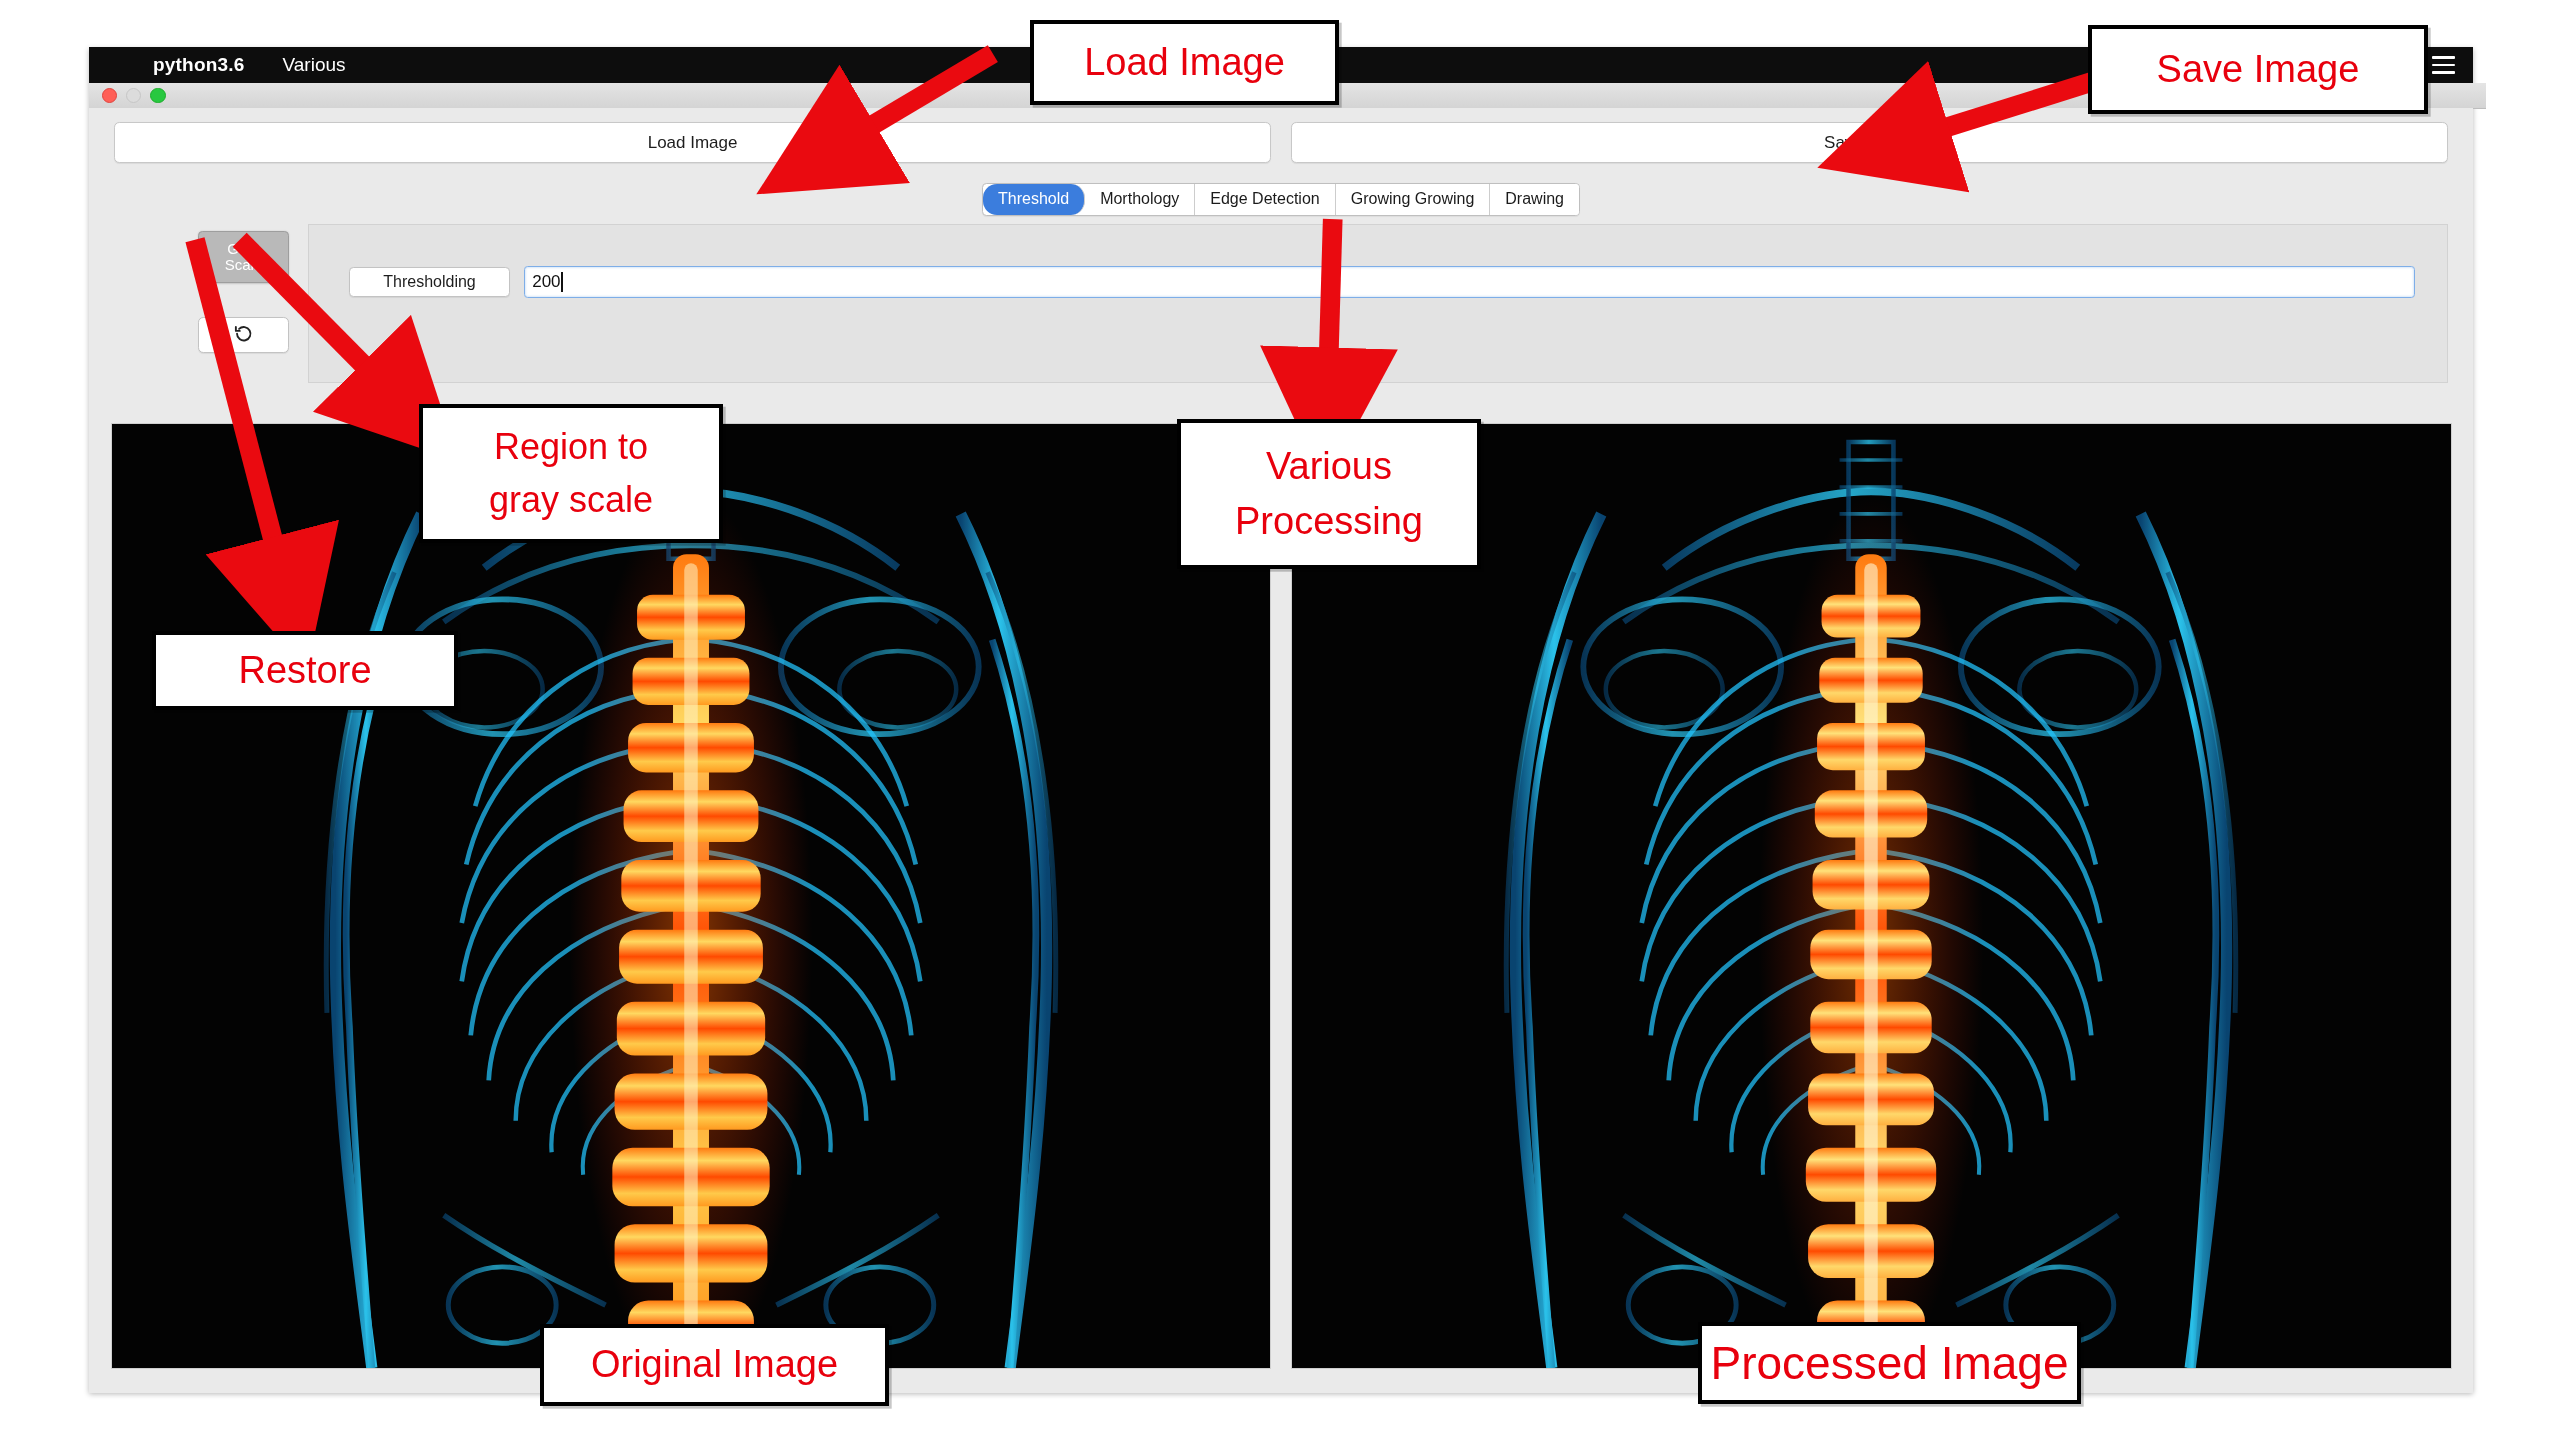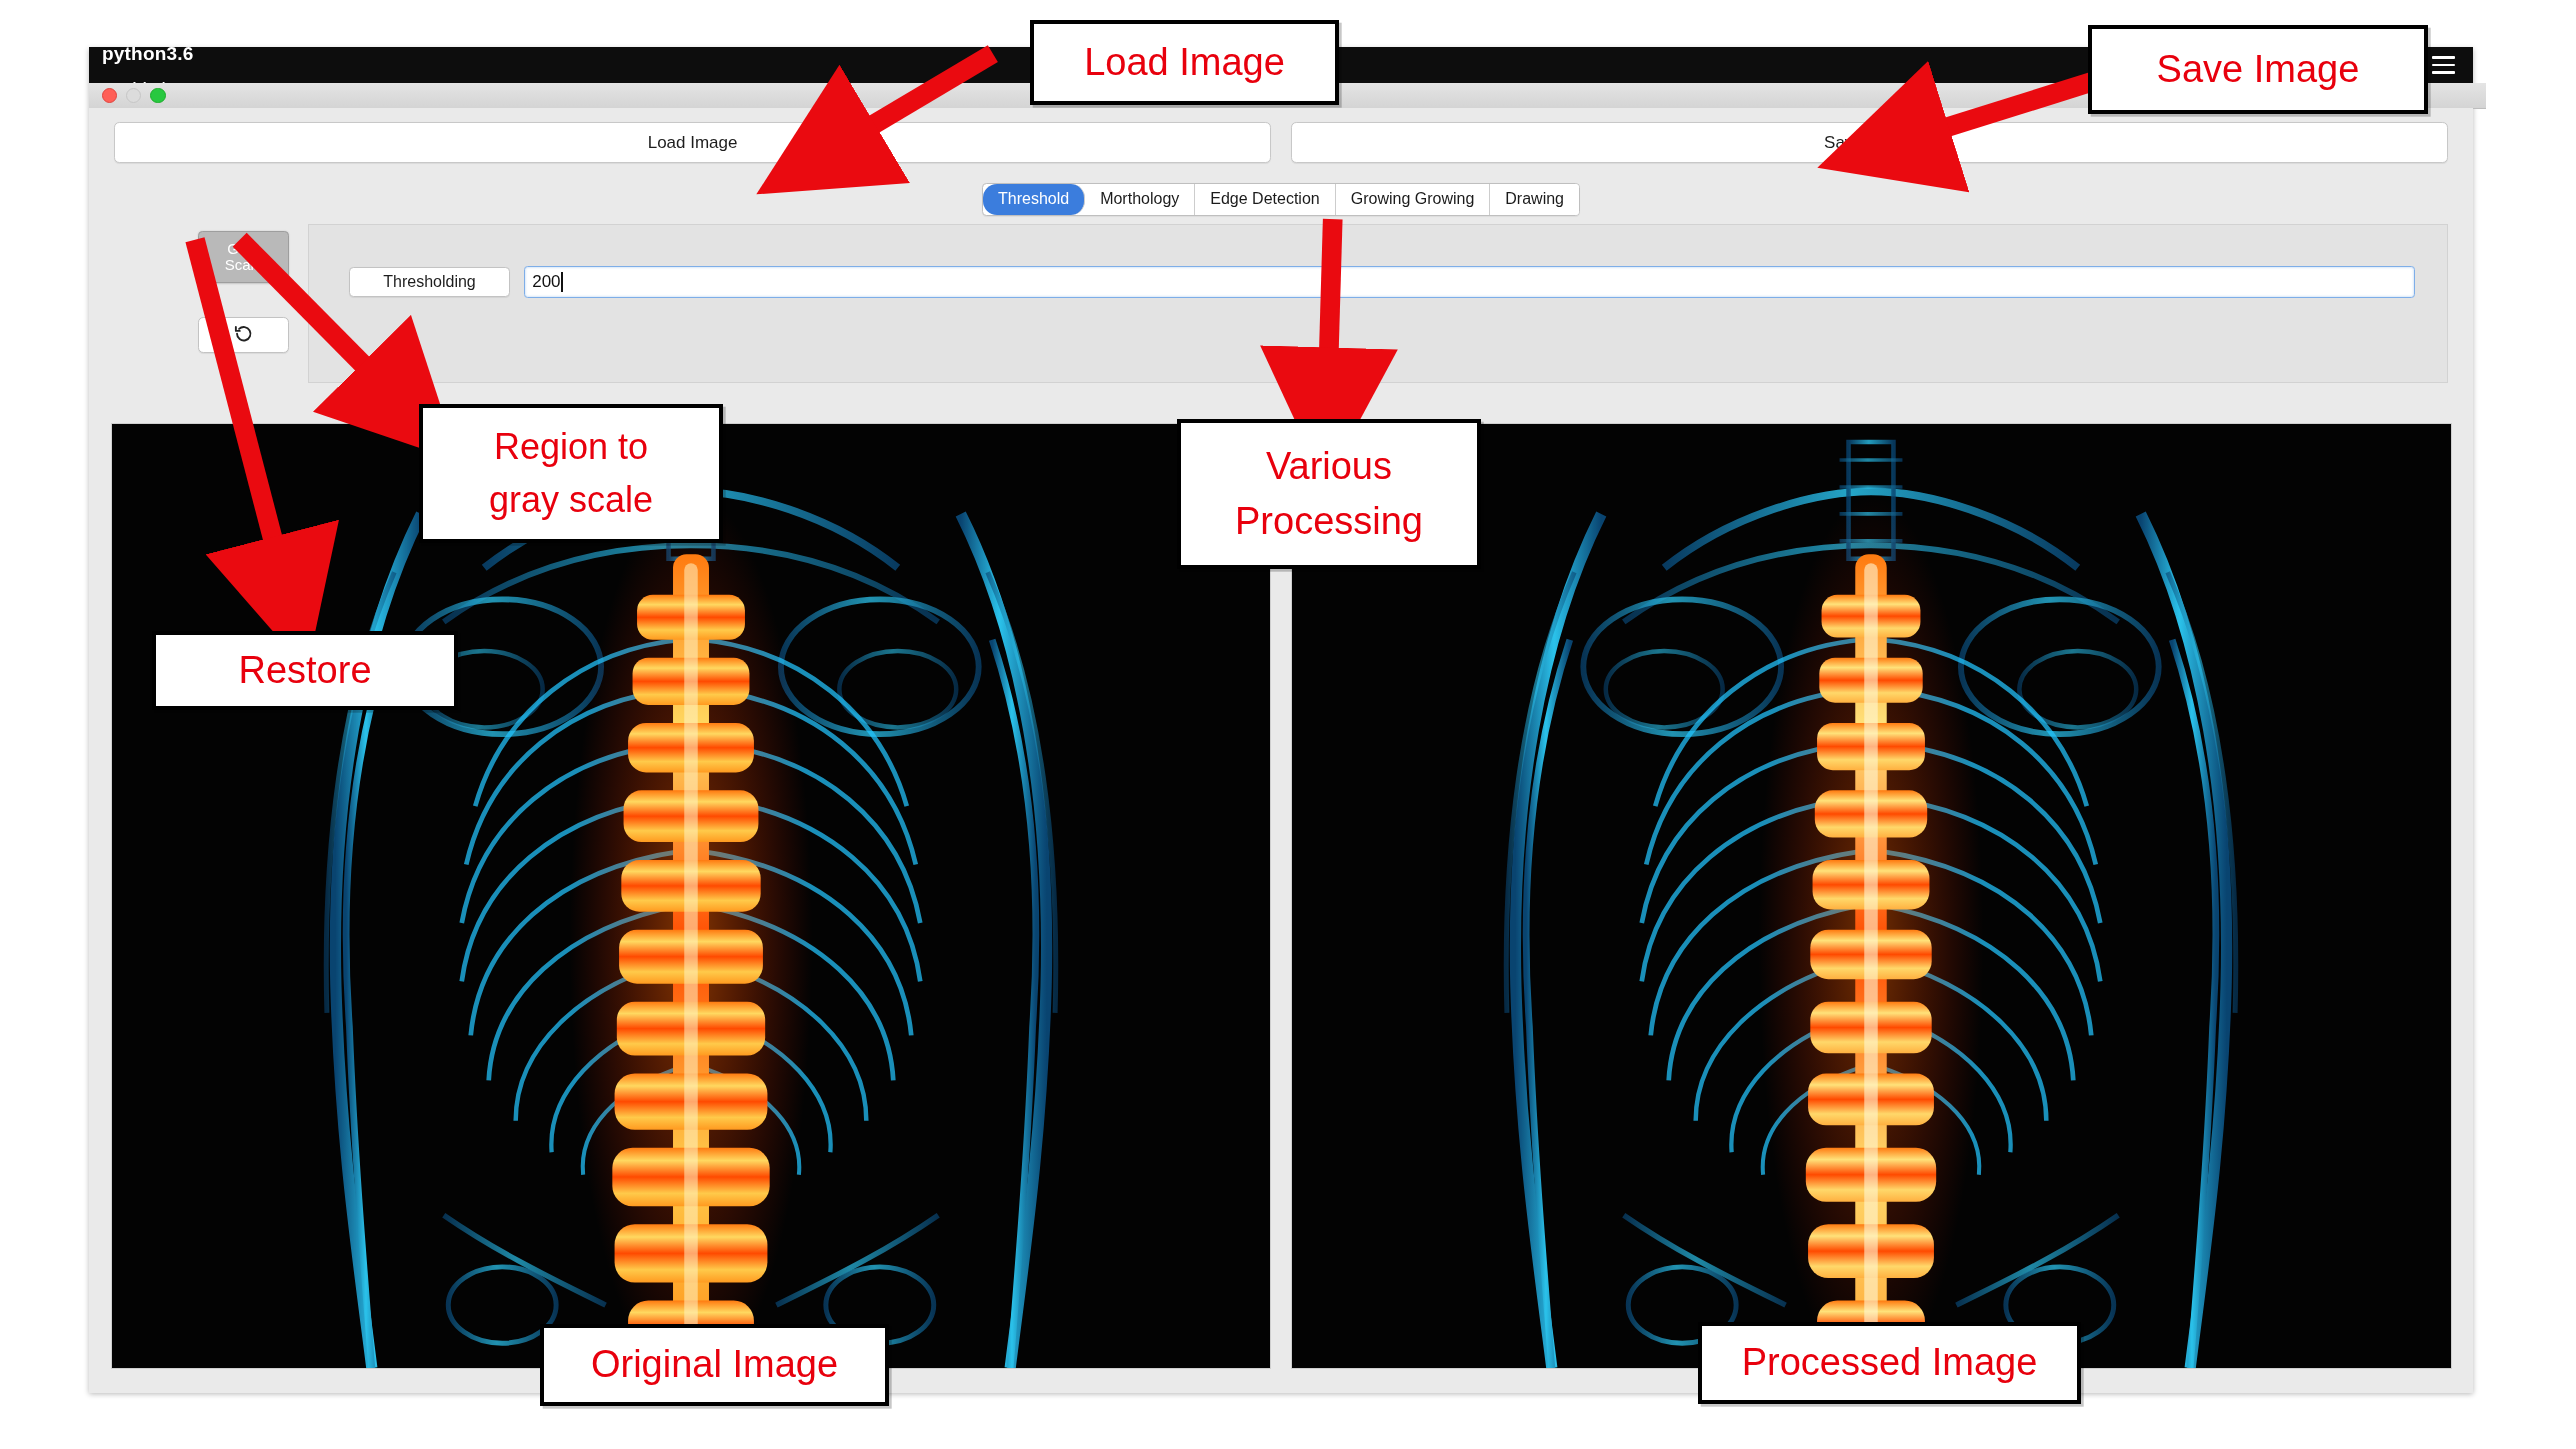--- a/index.html
+++ b/index.html
@@ -17,21 +17,21 @@
     background:#e8e8e8;
     box-shadow:0 1.8px 5.4px rgba(0,0,0,.28);
   }
 
   
   .menubar{
     position:absolute; left:0; top:0; width:2384px; height:36px;
     background:#0d0d0d; color:#fff;
     display:flex; align-items:center;
   }
-  .mb-left{display:flex;align-items:center;gap:13px;padding-left:13px;flex-direction:column;}
+  .mb-left{display:flex;align-items:center;gap:4px;padding-left:33px;}
   .apple-glyph{font-size:22.4px;line-height:1;margin-right:27px;display:inline-block;color:#fff;}
   .mb-app{font-size:19px;font-weight:bold;margin-right:34px;letter-spacing:0.2px;}
   .mb-item{font-size:19px;font-weight:normal;}
   .mb-right{margin-left:auto;display:flex;align-items:center;gap:23px;padding-right:18px;}
   .sensor{font-size:11.6px;line-height:1.18;text-align:center;font-weight:bold;}
   .mb-icon{width:25px;height:25px;display:flex;align-items:center;justify-content:center;opacity:.95;}
   .mb-icon.dim{opacity:.42;}
   .batt-text{font-size:17px;font-weight:normal;}
   .hamburger{width:23px;height:18px;display:flex;flex-direction:column;justify-content:space-between;}
   .hamburger i{display:block;height:2.7px;background:#fff;border-radius:0.9px;}
@@ -448,18 +448,18 @@
   </div>
 
   <div class="callout" style="left:152px;top:631px;width:306px;height:79px;font-size:38px;">
     <span>Restore</span>
   </div>
 
   <div class="callout" style="left:540px;top:1324px;width:349px;height:82px;font-size:38px;text-align:right;">
     <span>Original Image</span>
   </div>
 
-  <div class="callout" style="left:1698px;top:1322px;width:383px;height:82px;font-size:38px;">
+  <div class="callout" style="left:1698px;top:1322px;width:383px;height:82px;font-size:46px;">
     <span>Processed Image</span>
   </div>
 
 </div>
 
 
 </body></html>

